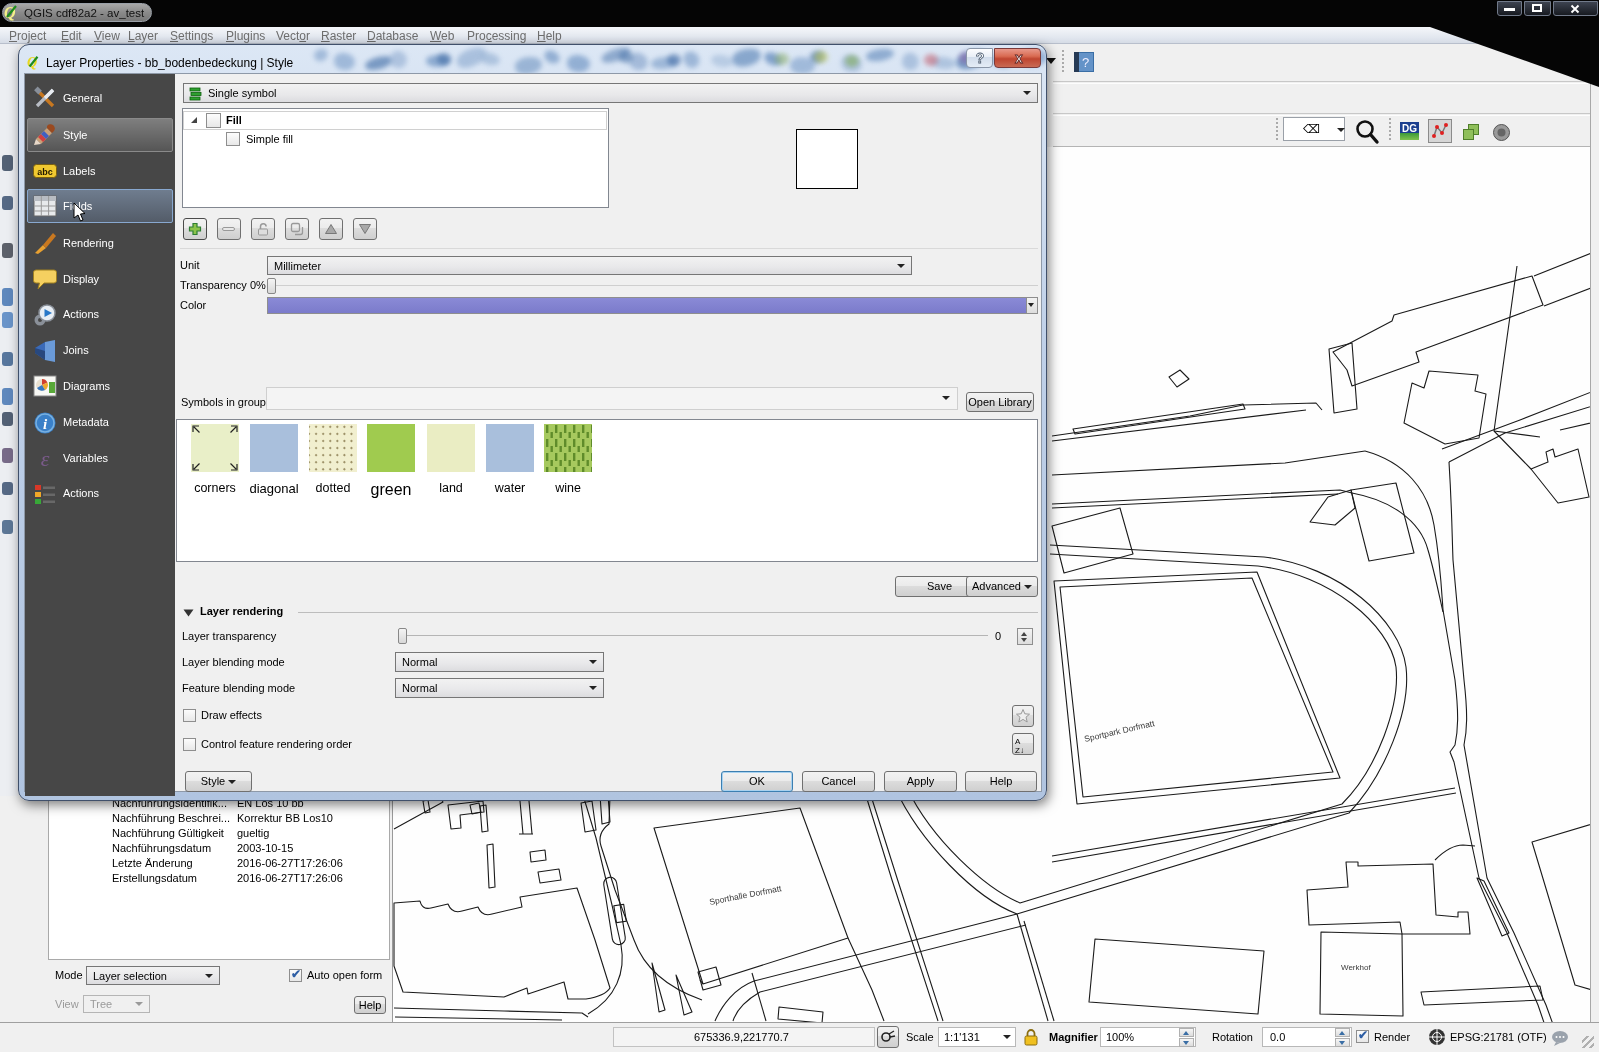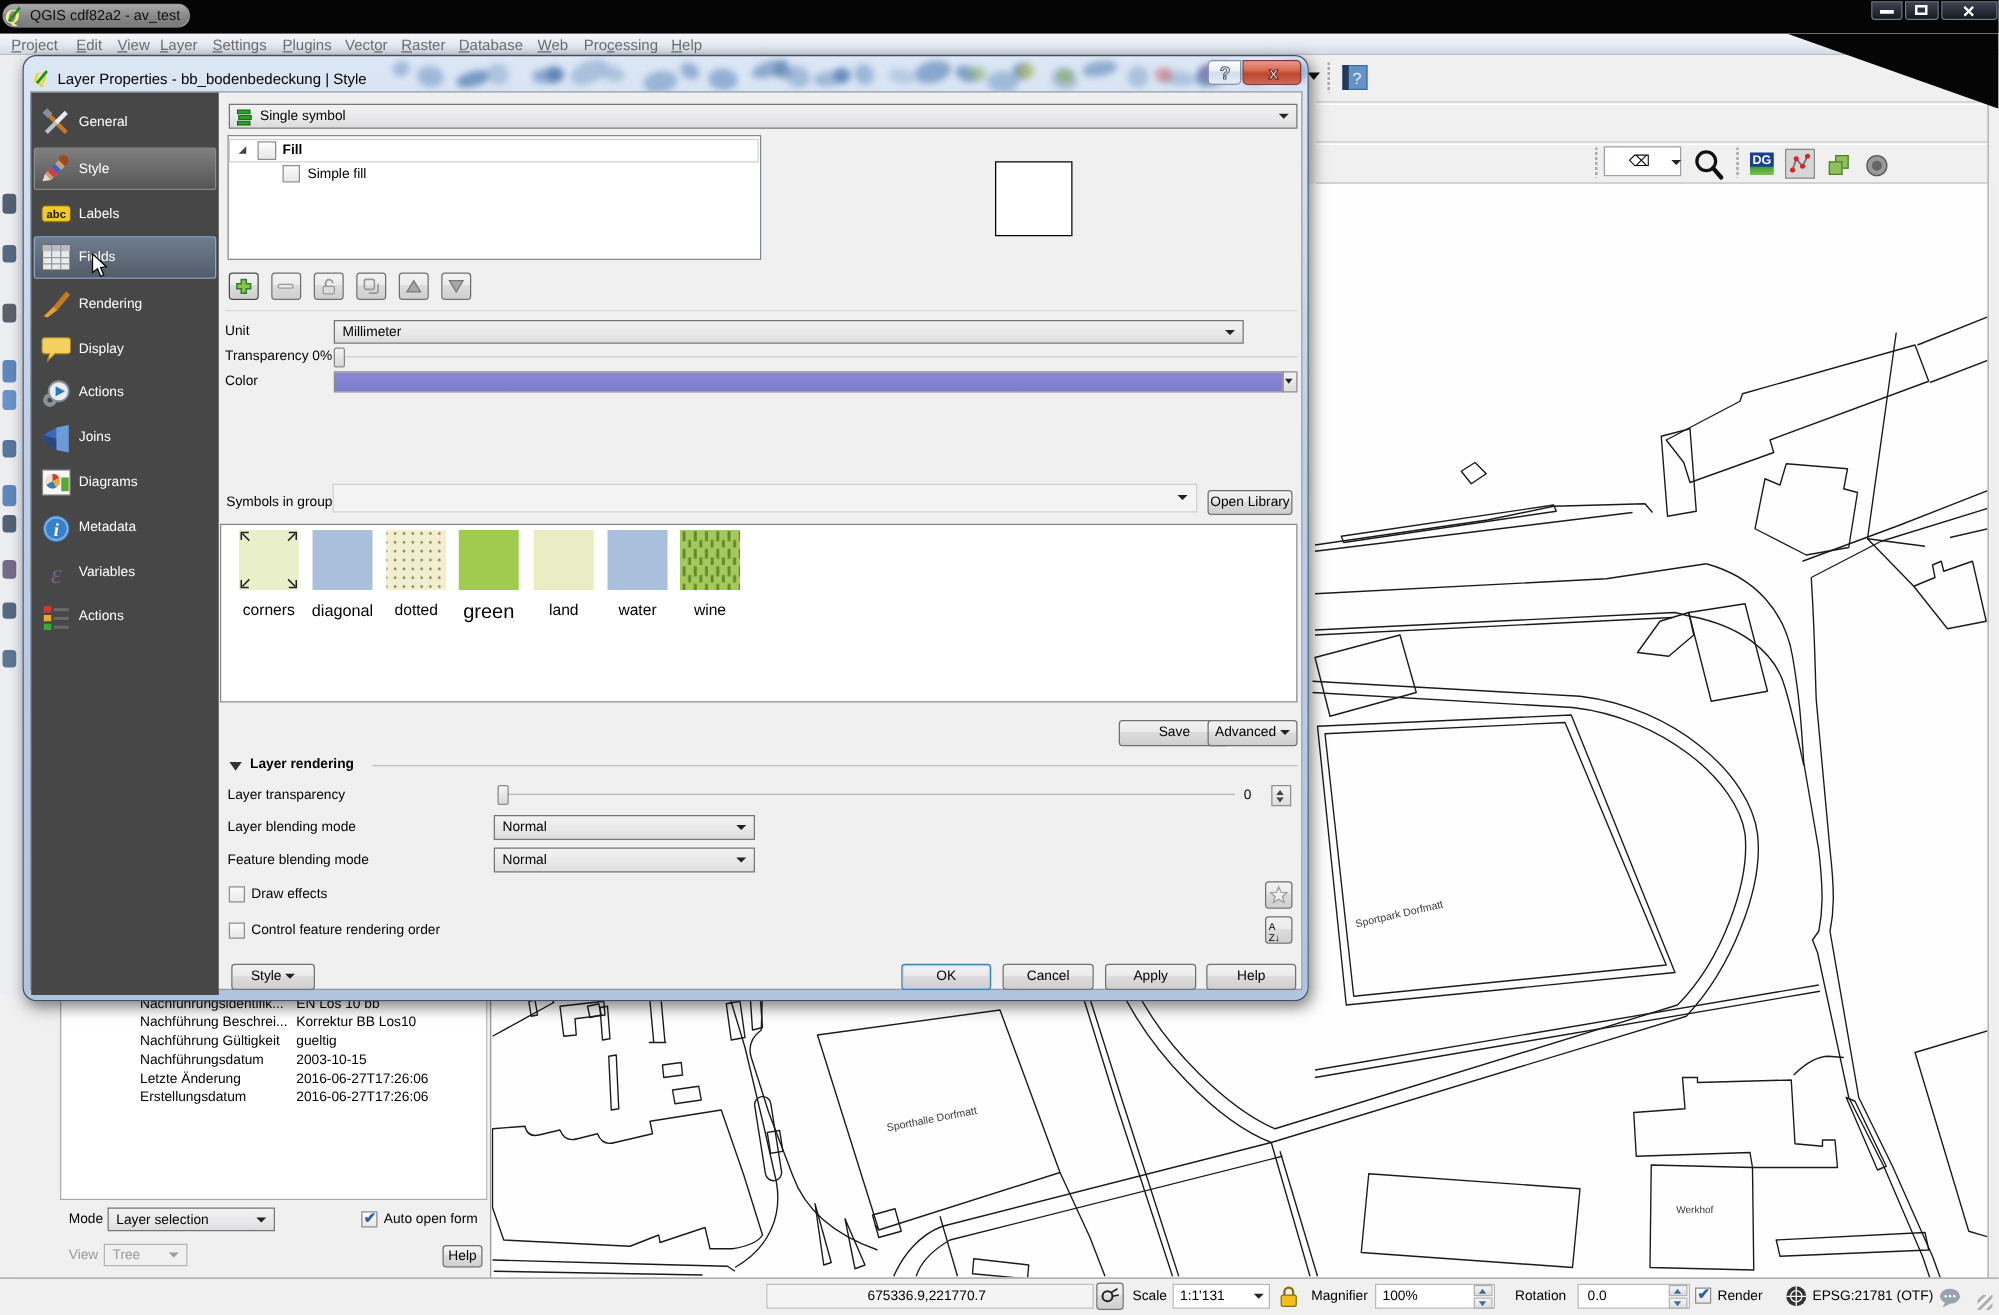--- a/index.html
+++ b/index.html
@@ -254,21 +254,21 @@
   </svg>
 <span class="lbl" style="left:906px;top:1031px;">Scale</span>
 <div class="abs" style="left:938px;top:1027px;width:78px;height:20px;background:#fff;border:1px solid #b8b8b8;"></div>
 <span class="lbl" style="left:944px;top:1031px;">1:1'131</span>
 <div class="abs carr" style="left:1003px;top:1037px;"></div>
 <div class="abs" style="left:1020px;top:1027px;width:21px;height:21px;"></div>
 <svg class="abs" style="left:1022px;top:1028px;" width="18" height="19" viewBox="0 0 18 19">
     <rect x="3" y="8" width="12" height="9" rx="1.5" fill="#f0c020" stroke="#8a6d10"></rect>
     <path d="M5.5 8 V5.5 a3.5 3.5 0 0 1 7 0 V8" fill="none" stroke="#8a6d10" stroke-width="1.8"></path>
   </svg>
-<span class="lbl" style="left:1049px;top:1031px;">Magnifier</span>
+<span class="lbl" style="left:1049px;top:1031px;font-weight:bold;">Magnifier</span>
 <div class="abs" style="left:1100px;top:1027px;width:96px;height:20px;background:#fff;border:1px solid #b8b8b8;"></div>
 <span class="lbl" style="left:1106px;top:1031px;">100%</span>
 <div class="abs" style="left:1179px;top:1028px;width:15px;height:9px;border:1px solid #b0b0b0;background:linear-gradient(#f6f6f6,#ddd);"></div>
 <div class="abs" style="left:1179px;top:1038px;width:15px;height:9px;border:1px solid #b0b0b0;background:linear-gradient(#f6f6f6,#ddd);"></div>
 <div class="abs" style="left:1183px;top:1031px;width:0;height:0;border-left:3px solid transparent;border-right:3px solid transparent;border-bottom:4px solid #3a6ea5;"></div>
 <div class="abs" style="left:1183px;top:1041px;width:0;height:0;border-left:3px solid transparent;border-right:3px solid transparent;border-top:4px solid #3a6ea5;"></div>
 <span class="lbl" style="left:1212px;top:1031px;">Rotation</span>
 <div class="abs" style="left:1262px;top:1027px;width:90px;height:20px;background:#fff;border:1px solid #b8b8b8;"></div>
 <span class="lbl" style="left:1270px;top:1031px;">0.0</span>
 <div class="abs" style="left:1335px;top:1028px;width:15px;height:9px;border:1px solid #b0b0b0;background:linear-gradient(#f6f6f6,#ddd);"></div>
@@ -484,21 +484,21 @@
     <svg class="abs" style="left:299px;top:149px;" width="14" height="12" viewBox="0 0 14 12">
         <path d="M7 1.5 L12.5 10.5 H1.5 Z" fill="#a8a8a8" stroke="#787878"></path>
       </svg>
     <div class="btn" style="left:328px;top:144px;width:24px;height:22px;"></div>
     <svg class="abs" style="left:333px;top:149px;" width="14" height="12" viewBox="0 0 14 12">
         <path d="M7 10.5 L1.5 1.5 H12.5 Z" fill="#a8a8a8" stroke="#787878"></path>
       </svg>
 
     <div class="abs" style="left:155px;top:174px;width:858px;height:1px;background:#d9d9d9;"></div>
     <span class="lbl" style="left:155px;top:185px;">Unit</span>
-    <div class="combo" style="left:242px;top:182px;width:728px;height:19px;">
+    <div class="combo" style="left:242px;top:182px;width:645px;height:19px;">
         <span class="ctext">Millimeter</span>
         <span class="carr"></span>
       </div>
 
     <span class="lbl" style="left:155px;top:205px;">Transparency 0%</span>
     <div class="abs" style="left:251px;top:211px;width:762px;height:1px;background:#cfcfcf;"></div>
     <div class="abs" style="left:242px;top:204px;width:9px;height:16px;border:1px solid #888;border-radius:2px;background:linear-gradient(#f4f4f4,#d8d8d8);"></div>
 
     <span class="lbl" style="left:155px;top:225px;">Color</span>
     <div class="abs" style="left:242px;top:223px;width:760px;height:17px;border:1px solid #8e8e8e;background:linear-gradient(#8a8ad6,#7b7bcb);"></div>

